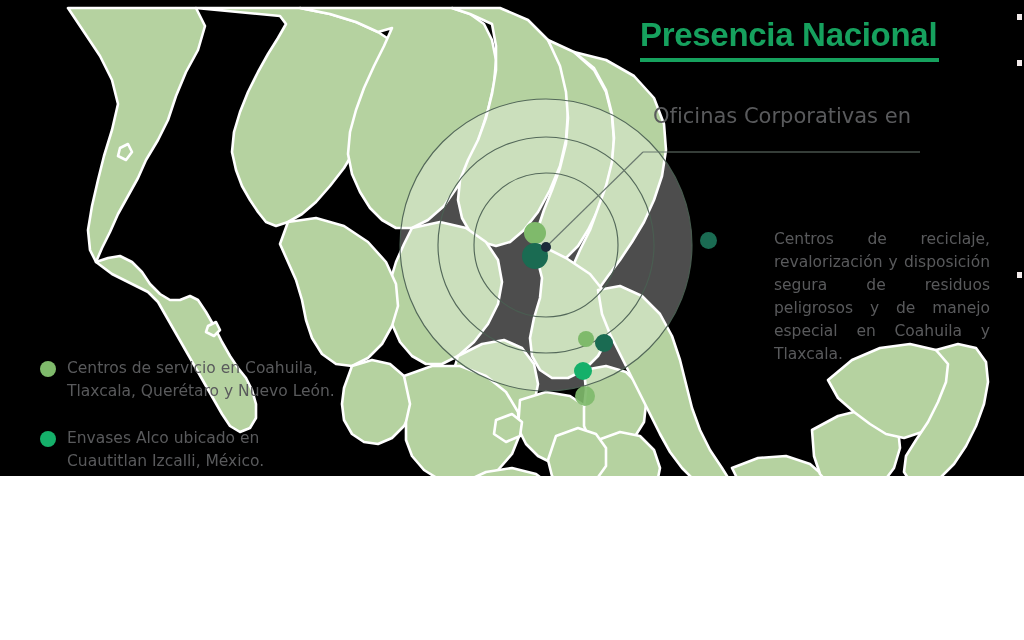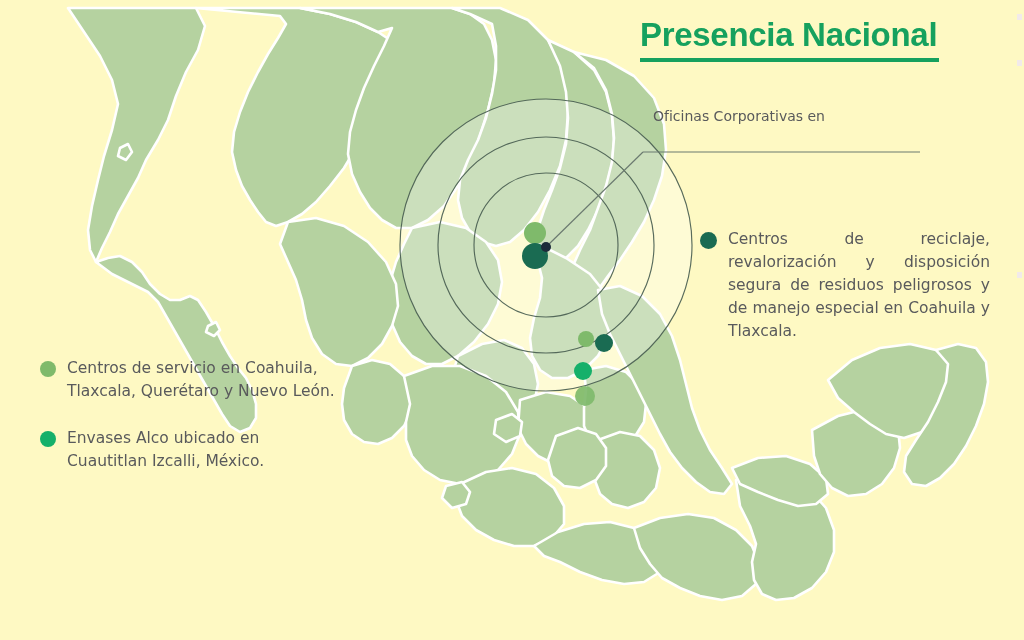--- a/index.html
+++ b/index.html
@@ -4,23 +4,23 @@
 <title>Presencia Nacional</title>
 <style>
   html, body {
     margin: 0;
     padding: 0;
     background: #ffffff;
   }
   #stage {
     position: relative;
     width: 1024px;
-    height: 640px;
+    height: 476px;
     overflow: hidden;
-    background: #fef9c3;
+    background: #000000;
     font-family: "Liberation Sans", "DejaVu Sans", sans-serif;
   }
 
   
   #map-layer {
     position: absolute;
     inset: 0;
     width: 1024px;
     height: 640px;
   }
@@ -51,35 +51,36 @@
 
   
   #callout-corporate {
     position: absolute;
     left: 653px;
     top: 105px;
     width: 280px;
   }
   #callout-corporate .callout-text {
     margin: 0;
-    font-size: 14px;
+    font-size: 21px;
     line-height: 23px;
     color: #595a5c;
     font-family: "DejaVu Sans", "Liberation Sans", sans-serif;
     font-weight: 400;
   }
 
   
   #legend-recycling {
     position: absolute;
     left: 700px;
     top: 228px;
     width: 290px;
     display: flex;
     align-items: flex-start;
+    gap: 46px;
   }
   #legend-recycling .bullet {
     flex: 0 0 auto;
     width: 17px;
     height: 17px;
     border-radius: 50%;
     margin-top: 4px;
     margin-right: 11px;
   }
   #legend-recycling .legend-text {

